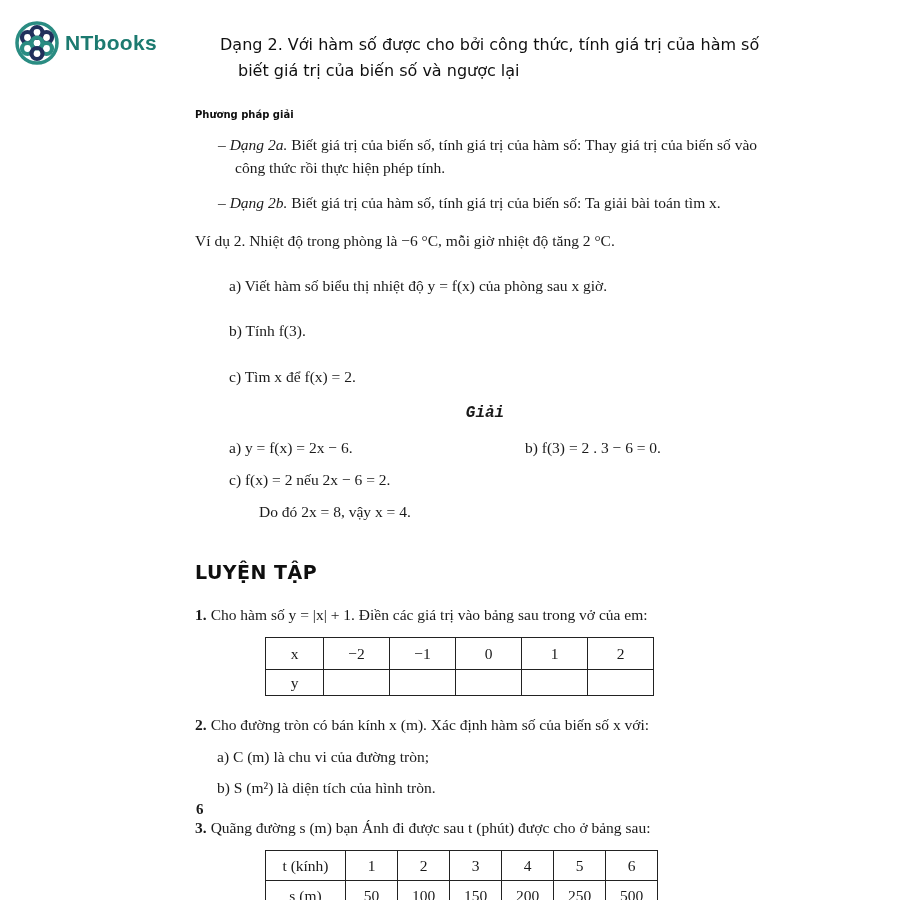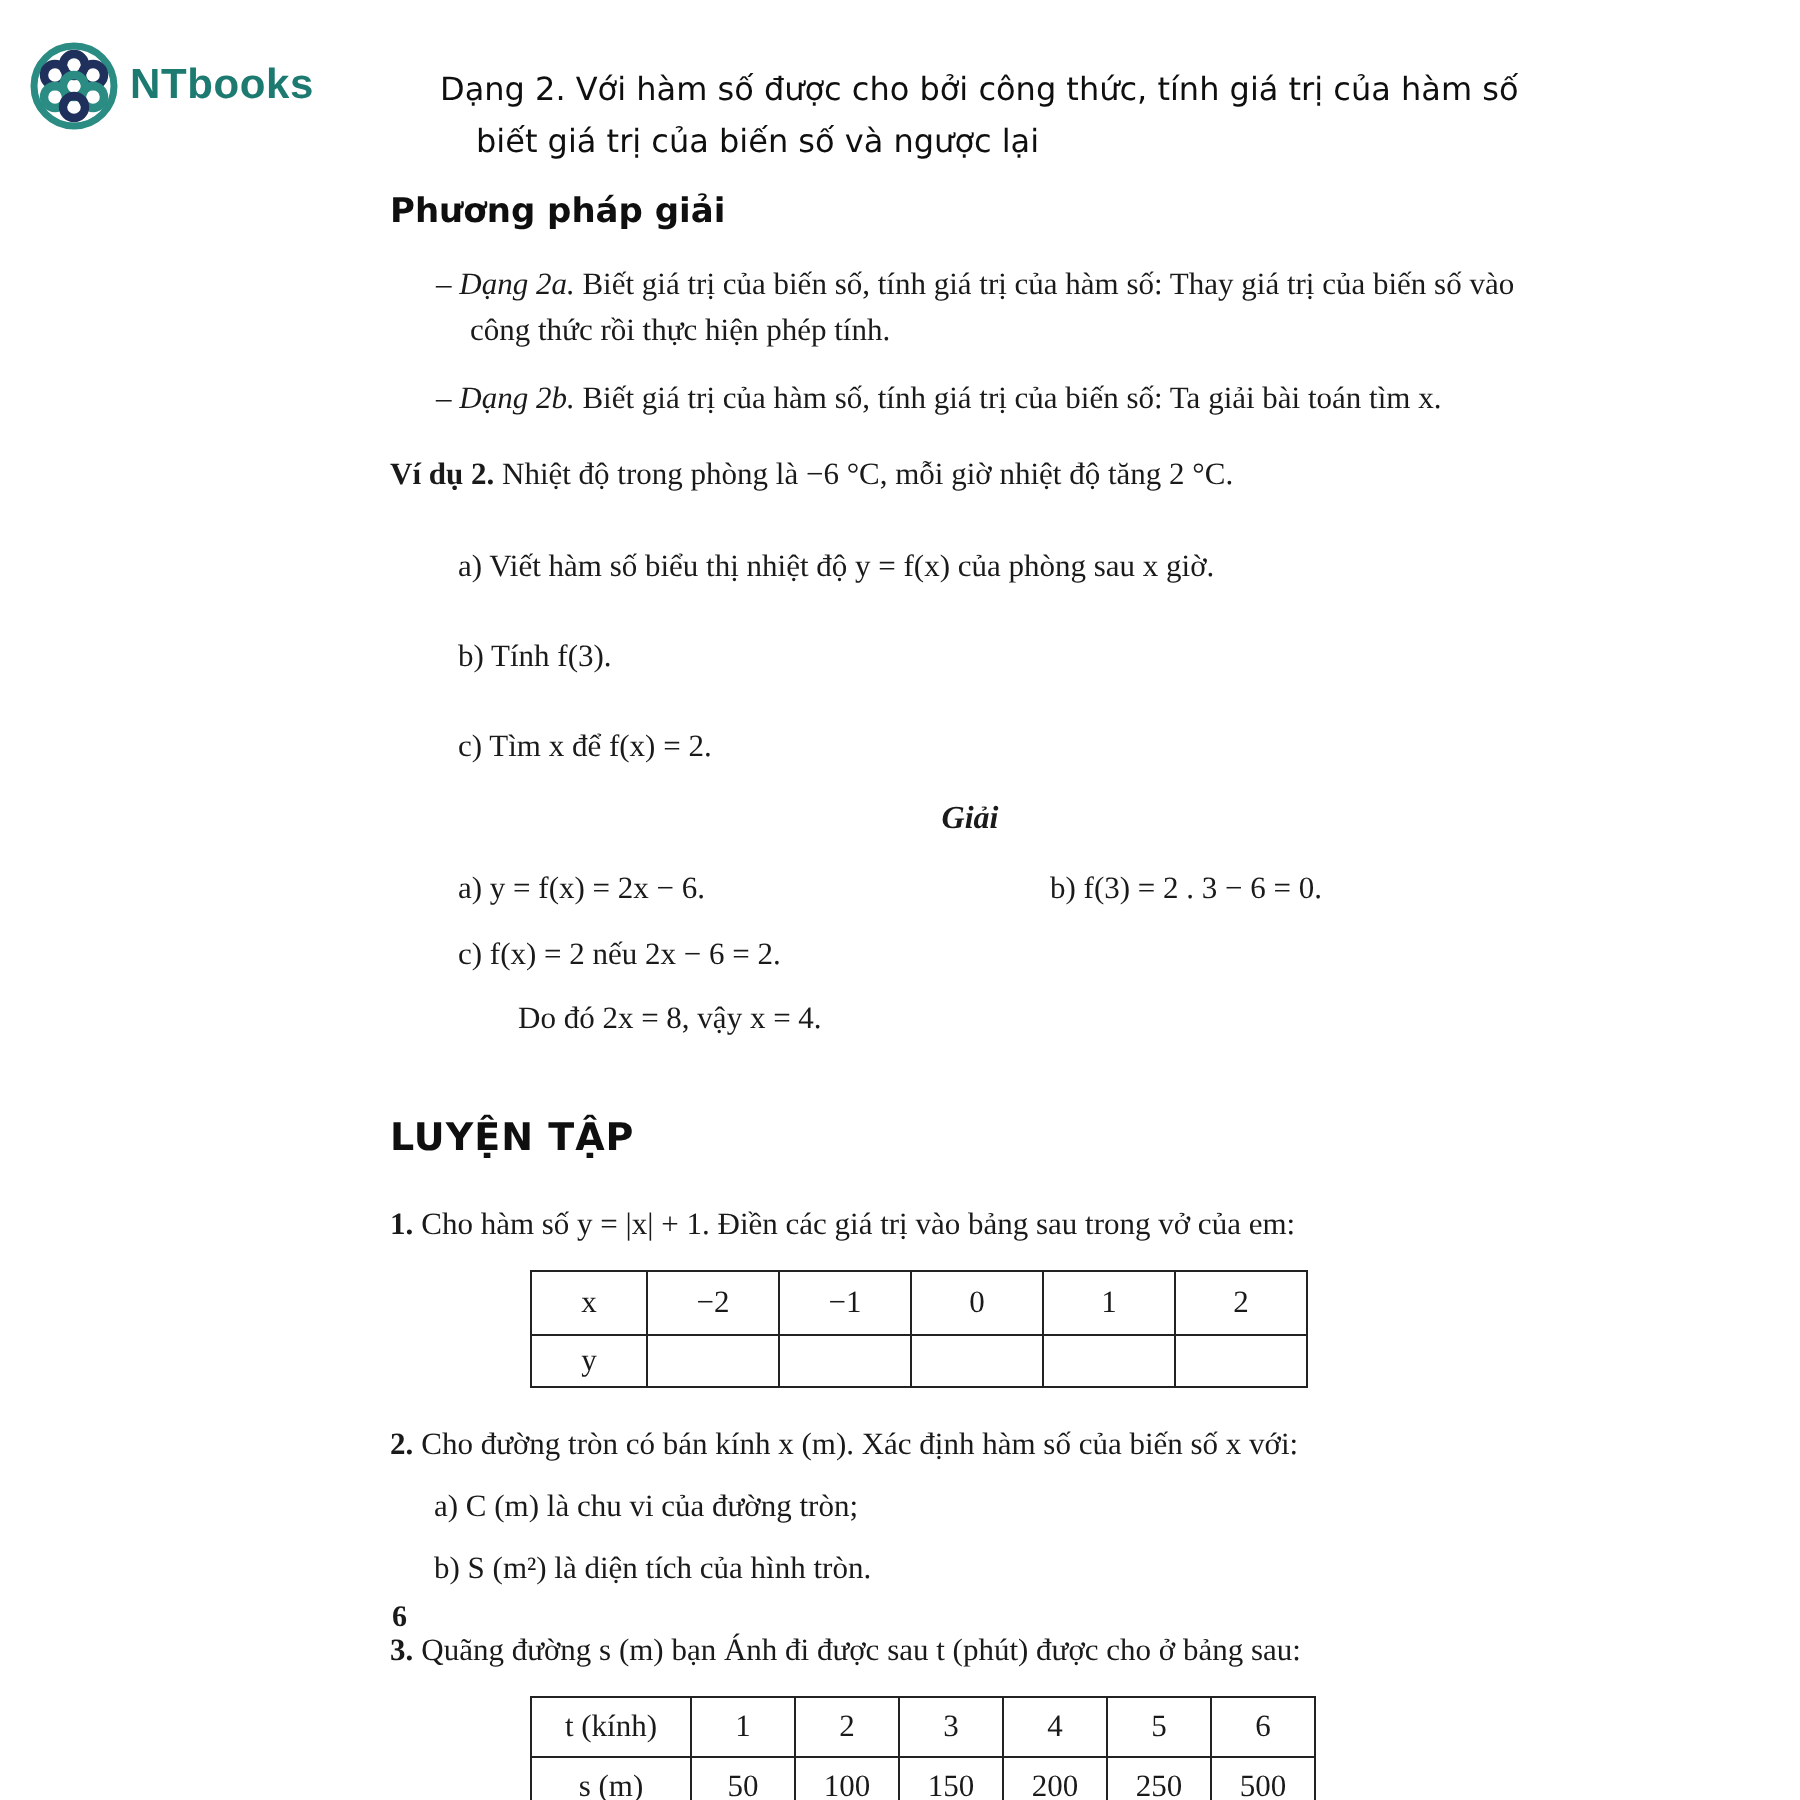--- a/index.html
+++ b/index.html
@@ -23,30 +23,30 @@
   .content { position:absolute; left:195px; top:32px; width:580px; font-size:15.5px; line-height:1.5; }
 
   .heading {
     font-family:"DejaVu Sans","Liberation Sans",sans-serif;
     font-weight:normal; font-size:16px; line-height:1.6; color:#0f0f0f;margin-left:25px;
   }
   .heading .l2 { padding-left:18px; }
 
   .method-title {
     font-family:"DejaVu Sans","Liberation Sans",sans-serif;
-    font-weight:bold; font-size:17px; margin-top:11px; color:#0f0f0f;
+    font-weight:bold; font-size:10px; margin-top:24px; color:#0f0f0f;
   }
   .method-item { margin-top:11px; padding-left:40px; text-indent:-17px; }
   .it { font-style:italic; }
-  .b  { font-weight:bold; }
+  .b  { font-weight:normal; }
 
   .example { margin-top:15px; }
   .part { margin-top:22px; padding-left:34px; }
 
-  .solution-title { text-align:center; font-weight:bold; font-style:italic; margin-top:13px; font-size:16px; }
+  .solution-title { text-align:center; font-weight:bold; font-style:italic; margin-top:13px; font-size:16px;font-family:Liberation Mono, monospace; }
   .sol-row { position:relative; margin-top:11px; padding-left:34px; }
   .sol-b { position:absolute; left:330px; top:0; }
   .sol-c  { margin-top:9px; padding-left:34px; }
   .sol-c2 { margin-top:9px; padding-left:64px; }
 
   .practice-title {
     font-family:"DejaVu Sans","Liberation Sans",sans-serif;
     font-weight:bold; font-size:19px; margin-top:34px; letter-spacing:0.5px; color:#0f0f0f;
   }
 

